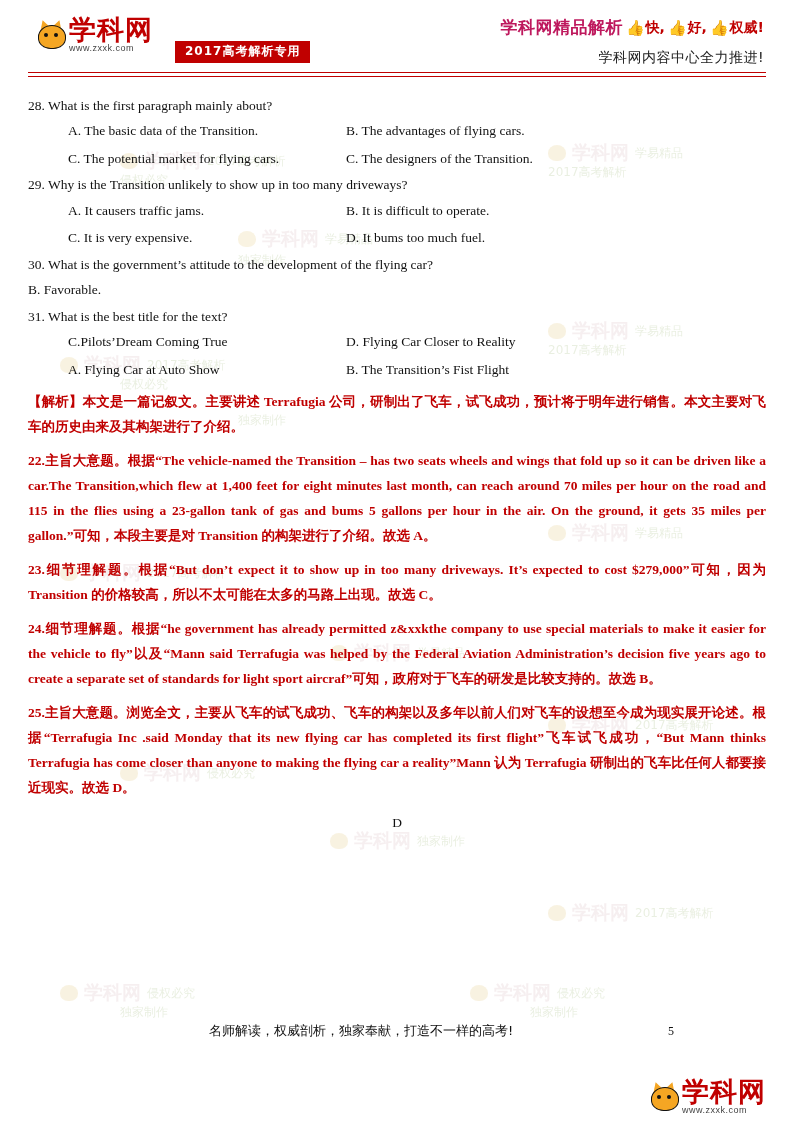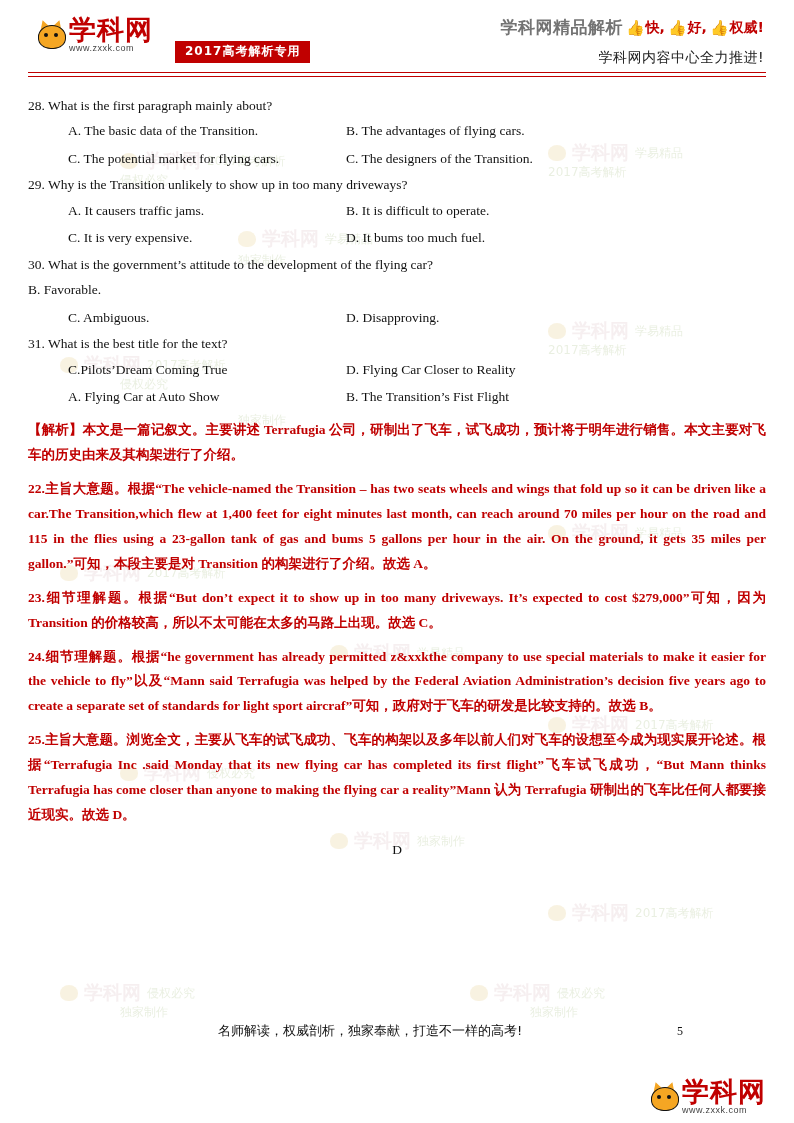--- a/index.html
+++ b/index.html
@@ -92,21 +92,21 @@
   .hr-line1 {
     display: flex;
     align-items: center;
     justify-content: flex-end;
     gap: 2px;
   }
   .hr-line1 .slogan {
     font-family: "DejaVu Sans", sans-serif;
     font-size: 17px;
     font-weight: bold;
-    color: #737373;
+    color: #be185d;
     letter-spacing: 0.5px;
   }
   .thumb {
     display: inline-flex;
     align-items: center;
     font-family: "DejaVu Sans", sans-serif;
     font-size: 14px;
     font-weight: bold;
     color: #c00000;
     margin-left: 1px;
@@ -171,21 +171,21 @@
   .centered-d {
     text-align: center;
     font-size: 13.5px;
     color: #111;
     margin-top: 14px;
   }
 
   
   .footer {
     position: absolute;
-    left: 17px; top: 1022px;
+    left: 8px; top: 1022px;
     width: 706px;
   }
   .footer-text {
     text-align: center;
     font-family: "DejaVu Sans", sans-serif;
     font-size: 13px;
     color: #111;
   }
   .page-num {
     position: absolute;
@@ -428,24 +428,20 @@
   </div>
   <div class="opts">
     <div class="col c1">C. It is very expensive.</div>
     <div class="col c2">D. It bums too much fuel.</div>
   </div>
 
   <p class="q">30. What is the government’s attitude to the development of the flying car?</p>
   <div class="opts">
     <div class="col c2">B. Favorable.</div>
   </div>
-  <div class="opts">
-    <div class="col c1">C. Ambiguous.</div>
-    <div class="col c2">D. Disapproving.</div>
-  </div>
 
   <p class="q">31. What is the best title for the text?</p>
   <div class="opts">
     <div class="col c1">C.Pilots’Dream Coming True</div>
     <div class="col c2">D. Flying Car Closer to Reality</div>
   </div>
   <div class="opts">
     <div class="col c1">A. Flying Car at Auto Show</div>
     <div class="col c2">B. The Transition’s Fist Flight</div>
   </div>

